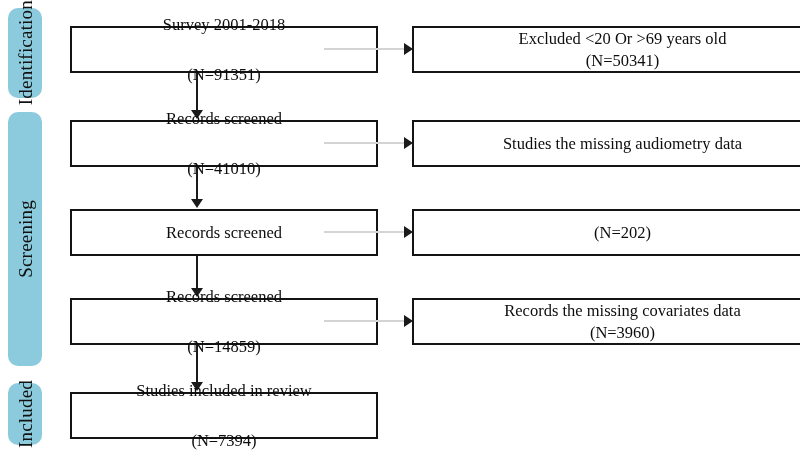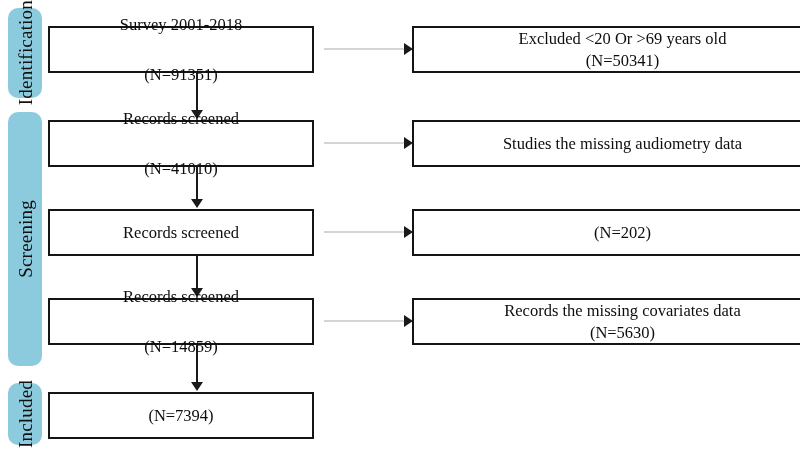--- a/index.html
+++ b/index.html
@@ -58,21 +58,21 @@
     padding: 2px 6px;
   }
   .flow-box .line1,
   .flow-box .line2 {
     font-size: 16.5px;
     color: #0d0d0d;
     line-height: 1.28;
     white-space: nowrap;
   }
 
-  .left-box  { left: 48px;  width: 266px; gap: 28px; }
+  .left-box  { left: 70px;  width: 308px; gap: 28px; }
   .right-box { left: 412px; width: 421px; }
 
   .row1 { top: 26px;  height: 47px; }
   .row2 { top: 120px; height: 47px; }
   .row3 { top: 209px; height: 47px; }
   .row4 { top: 298px; height: 47px; }
   .row5 { top: 392px; height: 47px; }
 
   
   .v-conn {
@@ -205,25 +205,26 @@
   <div class="flow-box left-box row4">
     <span class="line1">Records screened</span>
     <span class="line2">(N=14859)</span>
   </div>
   <div class="h-conn" id="hconn-4">
     <span class="h-line"></span>
     <span class="h-head"></span>
   </div>
   <div class="flow-box right-box row4">
     <span class="line1">Records the missing covariates data</span>
-    <span class="line2">(N=5630)</span>
+    <span class="line2">(N=3960)</span>
   </div>
 
   <div class="v-conn" id="vconn-4">
     <span class="v-line"></span>
     <span class="v-head"></span>
   </div>
 
   <div class="flow-box left-box row5">
+    <span class="line1">Studies included in review</span>
     <span class="line2">(N=7394)</span>
   </div>
 
 </div>
 
 </body></html>

